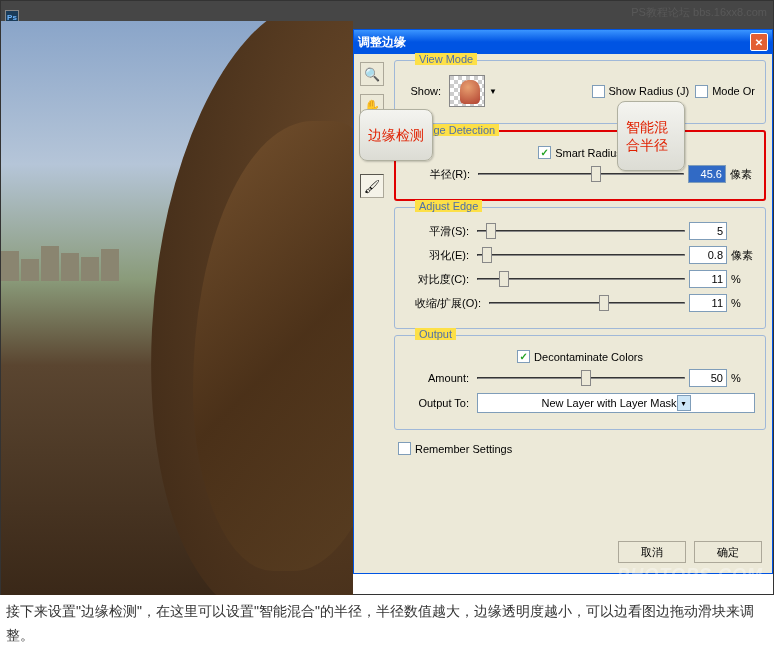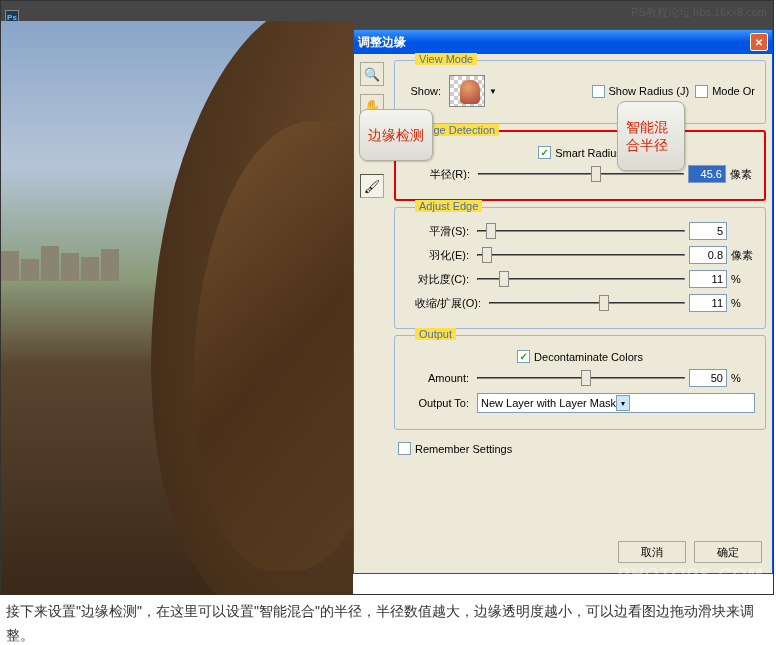--- a/index.html
+++ b/index.html
@@ -29,21 +29,21 @@
 .view-thumb { width: 36px; height: 32px; border: 1px solid #888; background: repeating-conic-gradient(#fff 0 25%, #ccc 0 50%) 0 0/8px 8px; position: relative; }
 .view-thumb::after { content: ""; position: absolute; top: 4px; left: 10px; width: 20px; height: 24px; background: radial-gradient(circle at 40% 30%, #e8a070, #b04030); border-radius: 40% 40% 20% 20%; }
 .arrow-down { font-size: 8px; color: #000; cursor: pointer; }
 .checkbox { width: 13px; height: 13px; border: 1px solid #7f9db9; background: #fff; display: inline-flex; align-items: center; justify-content: center; font-size: 10px; color: #21a121; font-weight: bold; cursor: pointer; }
 .slider-wrap { flex: 1; position: relative; height: 16px; display: flex; align-items: center; }
 .slider-track { height: 2px; background: #aca899; width: 100%; position: relative; border: 1px inset #888; }
 .slider-thumb { position: absolute; width: 10px; height: 16px; background: #ece9d8; border: 1px solid #888; top: -8px; cursor: pointer; }
 .num-input { width: 38px; height: 18px; border: 1px solid #7f9db9; background: #fff; text-align: right; padding: 0 3px; font-size: 11px; }
 .num-input.sel { background: #316ac5; color: #fff; }
 .unit { font-size: 11px; min-width: 24px; }
-.select { flex: 1; height: 20px; border: 1px solid #7f9db9; background: #fff; display: flex; align-items: center; justify-content: flex-start; padding: 0 3px; font-size: 11px; cursor: pointer; }
+.select { flex: 1; height: 20px; border: 1px solid #7f9db9; background: #fff; display: flex; align-items: center; justify-content: center; padding: 0 3px; font-size: 11px; cursor: pointer; }
 .select-arrow { width: 14px; height: 16px; background: #cde6f7; border: 1px solid #7f9db9; display: flex; align-items: center; justify-content: center; font-size: 8px; }
 .btn-row { display: flex; justify-content: flex-end; gap: 8px; margin-top: auto; padding: 4px; }
 .btn { width: 68px; height: 22px; background: #ece9d8; border: 1px solid #aca899; font-size: 11px; cursor: pointer; }
 .annotation { position: absolute; background: linear-gradient(to bottom, #f4f4f0, #dcdcd4); border: 1px solid #b0b0a0; color: #e02000; font-size: 14px; padding: 16px 8px; border-radius: 8px; box-shadow: 1px 1px 2px rgba(0,0,0,0.2); line-height: 1.3; }
 .caption { position: absolute; top: 600px; left: 6px; right: 6px; font-size: 14px; color: #333; line-height: 1.7; }
 .watermark1 { position: absolute; top: 4px; right: 6px; font-size: 11px; color: #606060; opacity: 0.7; }
 .watermark2 { position: absolute; bottom: 8px; right: 10px; font-size: 18px; font-weight: 900; color: #fff; opacity: 0.35; font-style: italic; letter-spacing: 1px; }
 </style>
 </head>
 <body>

